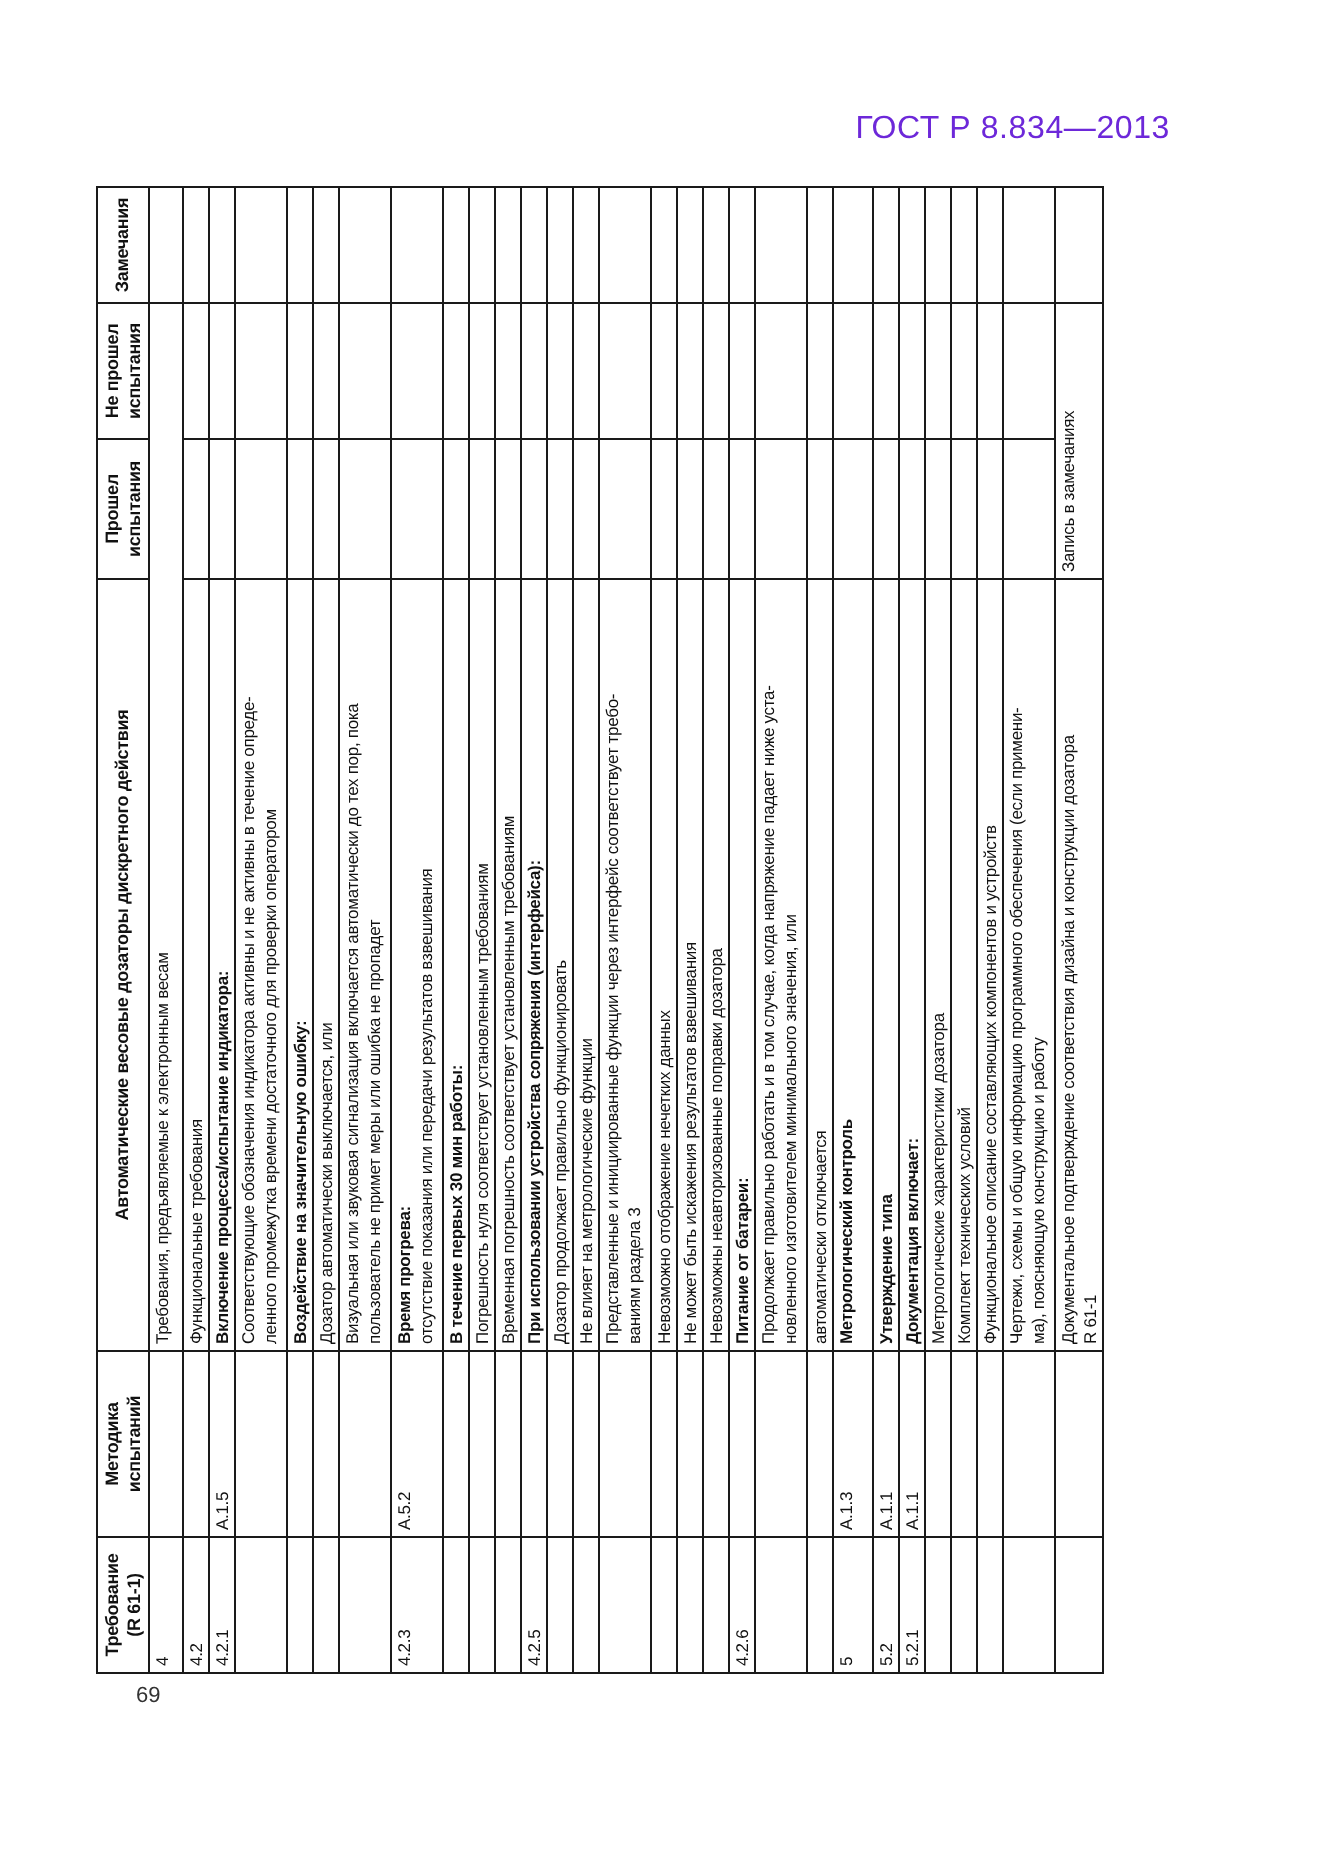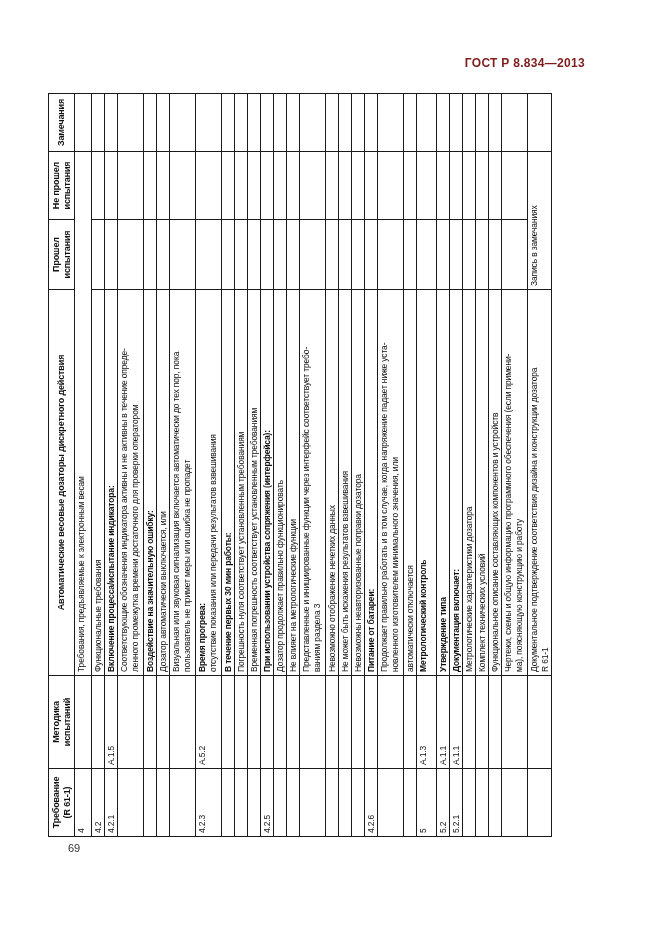--- a/index.html
+++ b/index.html
@@ -6,22 +6,22 @@
   #page{
     position:relative;
     width:661px;height:935px;
     background:#ffffff;
     overflow:hidden;
     font-family:"Liberation Sans","DejaVu Sans",sans-serif;
     color:#111;
   }
   #gost-header{
     position:absolute;top:56px;right:76px;
-    font-size:12px;font-weight:bold;letter-spacing:.3px;
-    color:#7f1d1d;
+    font-size:16px;font-weight:normal;letter-spacing:.3px;
+    color:#6d28d9;
   }
   #page-number{
     position:absolute;left:68px;top:842px;
     font-size:11px;color:#333;
   }
   
   #rot-wrap{
     position:absolute;left:-57px;top:199px;
     width:743px;height:533px;
     transform:rotate(-90deg);

